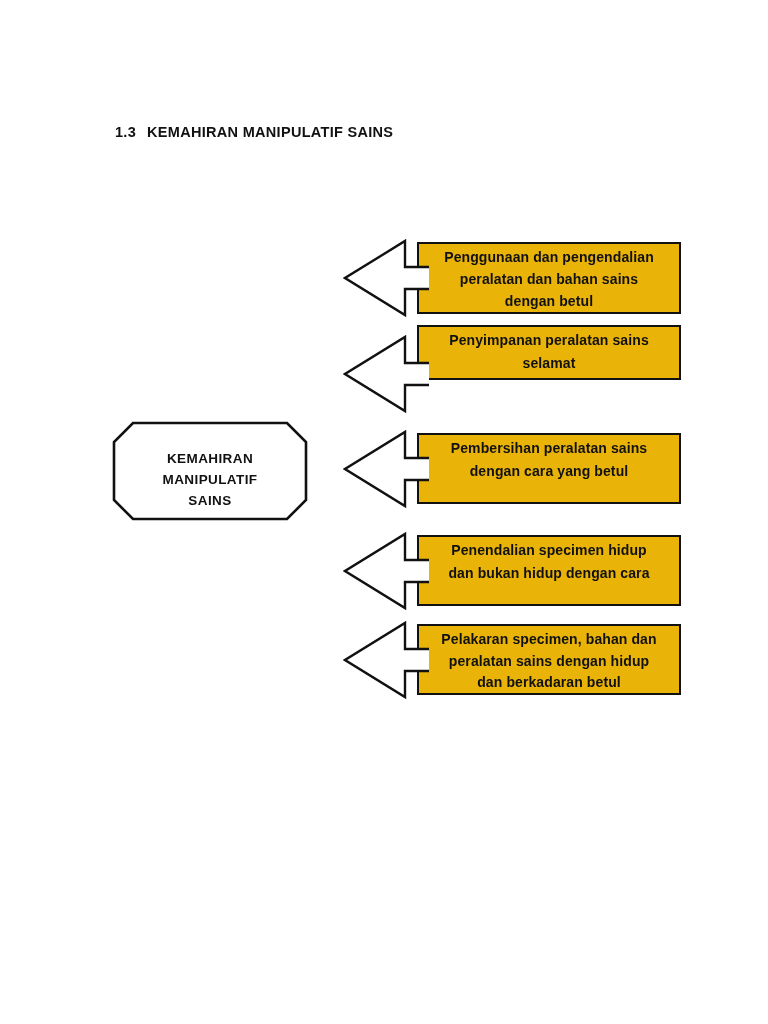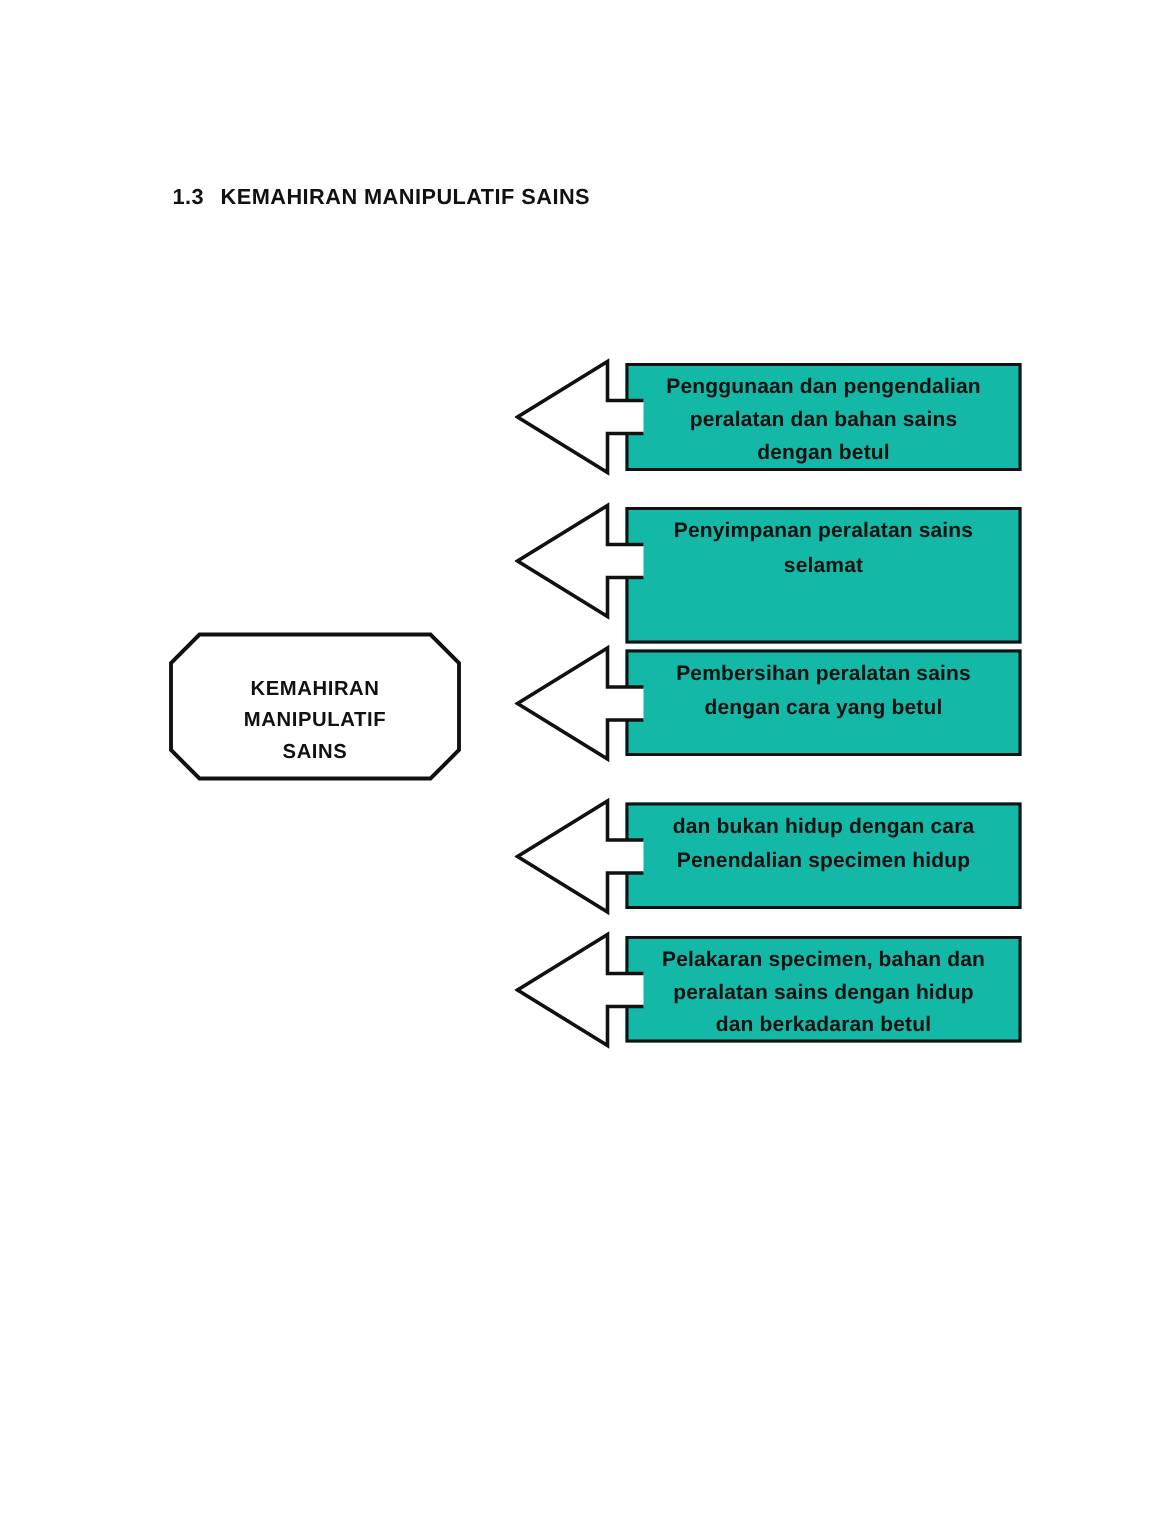--- a/index.html
+++ b/index.html
@@ -23,21 +23,21 @@
   .octagon-label{
     position:absolute;inset:0;display:flex;flex-direction:column;
     align-items:center;justify-content:center;
     font-size:13.5px;font-weight:bold;line-height:21px;
     text-align:center;letter-spacing:0.4px;
   }
   
   .arrow-row{position:absolute;left:0;top:0;width:768px;height:0;}
   .arrow-box{
     position:absolute;left:417px;width:264px;
-    border:2.2px solid #111111;background:#14b8a6;
+    border:2.2px solid #111111;background:#eab308;
     box-sizing:border-box;
     display:flex;flex-direction:column;align-items:center;
     padding-top:2px;
     font-size:14px;font-weight:bold;line-height:22.5px;
     letter-spacing:0.1px;
   }
   .arrow-glyph{position:absolute;left:343px;width:88px;height:80px;}
   .arrow-glyph svg{display:block;}
   .line{min-height:0;}
 </style>
@@ -68,21 +68,21 @@
       <div class="line">dengan betul</div>
     </div>
     <div class="arrow-glyph" style="top:238px;">
       <svg width="88" height="80" viewBox="0 0 88 80">
         <path d="M86,29 L62,29 L62,3 L2,40 L62,77 L62,51 L86,51" fill="#ffffff" stroke="#111111" stroke-width="2.4" stroke-linejoin="miter"></path>
       </svg>
     </div>
   </div>
 
   <div class="arrow-row">
-    <div class="arrow-box" style="top:338px;height:91px;">
+    <div class="arrow-box" style="top:325px;height:55px;">
       <div class="line">Penyimpanan peralatan sains</div>
       <div class="line">selamat</div>
     </div>
     <div class="arrow-glyph" style="top:334px;">
       <svg width="88" height="80" viewBox="0 0 88 80">
         <path d="M86,29 L62,29 L62,3 L2,40 L62,77 L62,51 L86,51" fill="#ffffff" stroke="#111111" stroke-width="2.4" stroke-linejoin="miter"></path>
       </svg>
     </div>
   </div>
 
@@ -93,22 +93,22 @@
     </div>
     <div class="arrow-glyph" style="top:429px;">
       <svg width="88" height="80" viewBox="0 0 88 80">
         <path d="M86,29 L62,29 L62,3 L2,40 L62,77 L62,51 L86,51" fill="#ffffff" stroke="#111111" stroke-width="2.4" stroke-linejoin="miter"></path>
       </svg>
     </div>
   </div>
 
   <div class="arrow-row">
     <div class="arrow-box" style="top:535px;height:71px;">
+      <div class="line">Penendalian specimen hidup</div>
       <div class="line">dan bukan hidup dengan cara</div>
-      <div class="line">Penendalian specimen hidup</div>
     </div>
     <div class="arrow-glyph" style="top:531px;">
       <svg width="88" height="80" viewBox="0 0 88 80">
         <path d="M86,29 L62,29 L62,3 L2,40 L62,77 L62,51 L86,51" fill="#ffffff" stroke="#111111" stroke-width="2.4" stroke-linejoin="miter"></path>
       </svg>
     </div>
   </div>
 
   <div class="arrow-row">
     <div class="arrow-box" style="top:624px;height:71px;">

